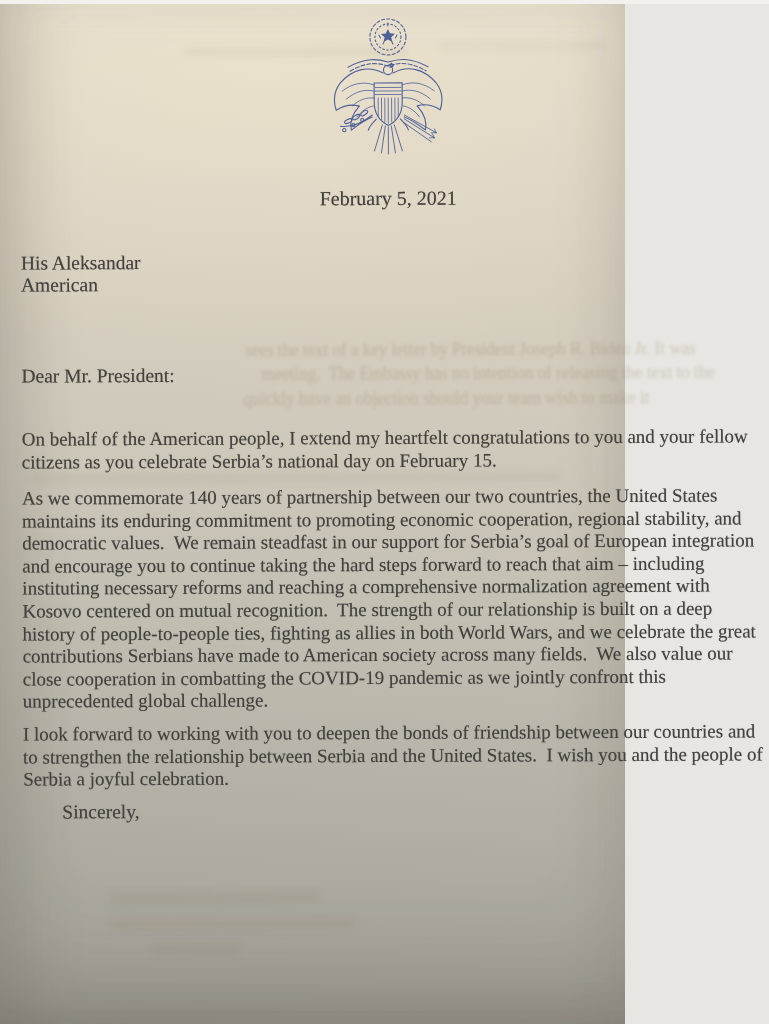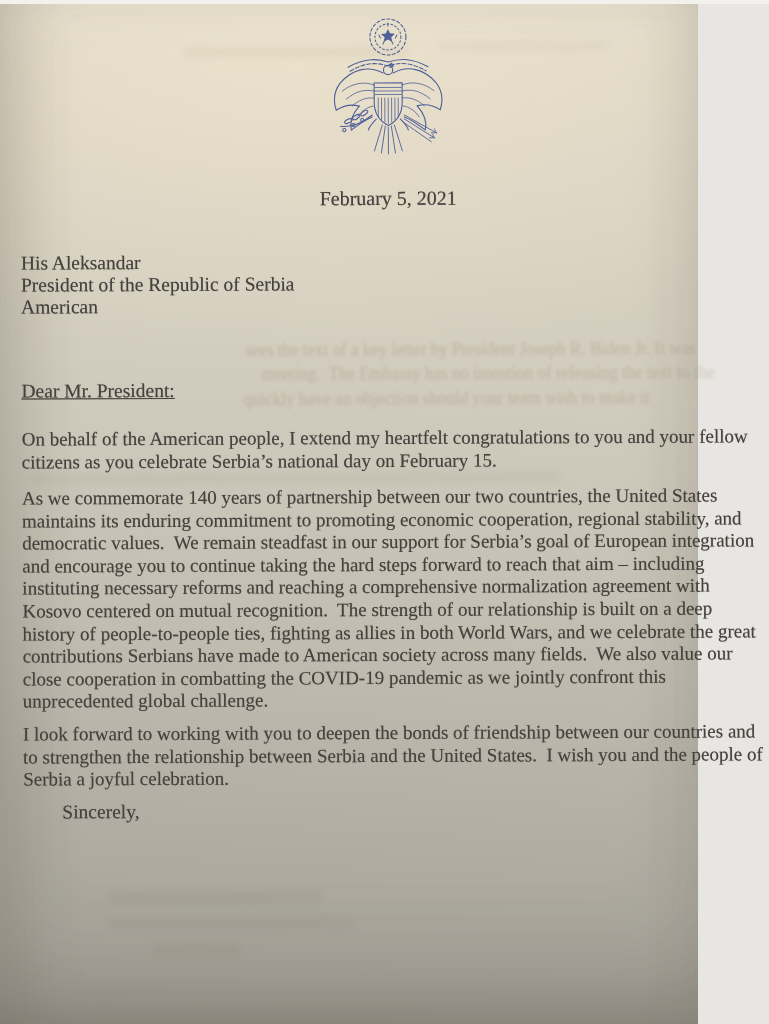--- a/index.html
+++ b/index.html
@@ -3,21 +3,21 @@
 <meta charset="utf-8">
 <style>
   html,body{margin:0;padding:0;}
   body{
     width:769px;height:1024px;overflow:hidden;position:relative;
     font-family:"Liberation Serif","DejaVu Serif",serif;
     background:#e8e6e2;
   }
   .photo-edge{position:absolute;top:0;left:0;width:769px;height:4px;background:#f2f1ee;z-index:5;}
   .paper{
-    position:absolute;top:3px;left:0;width:698px;height:1021px;
+    position:absolute;top:3px;left:0;width:625px;height:1021px;
     background:
       radial-gradient(900px 420px at 42% 6%, rgba(243,233,207,0.55), rgba(243,233,207,0) 70%),
       linear-gradient(183deg,#e2dbca 0%,#dbd4c4 15%,#d5cfc0 30%,#cdc8ba 45%,#c2beb2 60%,#b6b2a7 75%,#aba79d 88%,#a4a097 100%);
     box-shadow:
       inset 40px 0 70px -30px rgba(70,62,50,0.22),
       inset -28px 0 60px -35px rgba(70,62,50,0.16),
       inset 0 -70px 110px -45px rgba(58,54,47,0.28),
       inset 0 30px 60px -30px rgba(255,252,240,0.35);
   }
   .content{position:absolute;top:0;left:0;width:769px;height:1021px;transform:rotate(-0.25deg);}
@@ -84,25 +84,24 @@
 
         <path d="M78 104 L110 122 M78 108 L108 127 M78 112 L105 131" stroke-width="0.9"></path>
         <path d="M110 122 l-5 0 M110 122 l-2 -4 M108 127 l-5 0 M108 127 l-2 -4" stroke-width="0.8"></path>
       </g>
     </svg>
 
     <div class="abs ink date line" style="left:321px;top:184px;">February 5, 2021</div>
 
     <div class="abs ink recipient" style="left:22px;top:248px;">
         <div class="line">His Aleksandar</div>
-        <div class="line">President of the Republic of Serbia</div>
         <div class="line">American</div>
       </div>
 
-    <div class="abs ink salutation line" style="left:22px;top:376px;text-decoration:underline;">Dear Mr. President:</div>
+    <div class="abs ink salutation line" style="left:22px;top:361px;">Dear Mr. President:</div>
 
     <div class="abs ink body-text" style="left:22px;top:424px;">
         <div class="line">On behalf of the American people, I extend my heartfelt congratulations to you and your fellow</div>
         <div class="line">citizens as you celebrate Serbia’s national day on February 15.</div>
       </div>
 
     <div class="abs ink body-text" style="left:22px;top:483px;">
         <div class="line">As we commemorate 140 years of partnership between our two countries, the United States</div>
         <div class="line">maintains its enduring commitment to promoting economic cooperation, regional stability, and</div>
         <div class="line">democratic values.  We remain steadfast in our support for Serbia’s goal of European integration</div>

